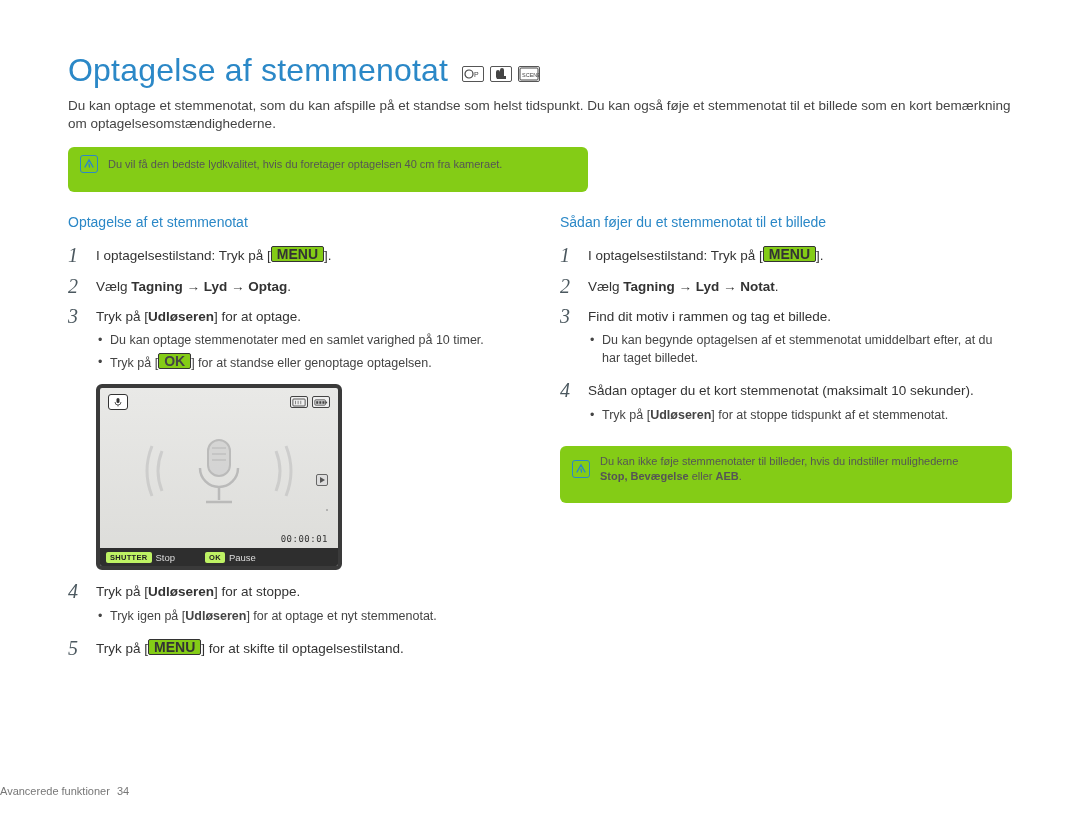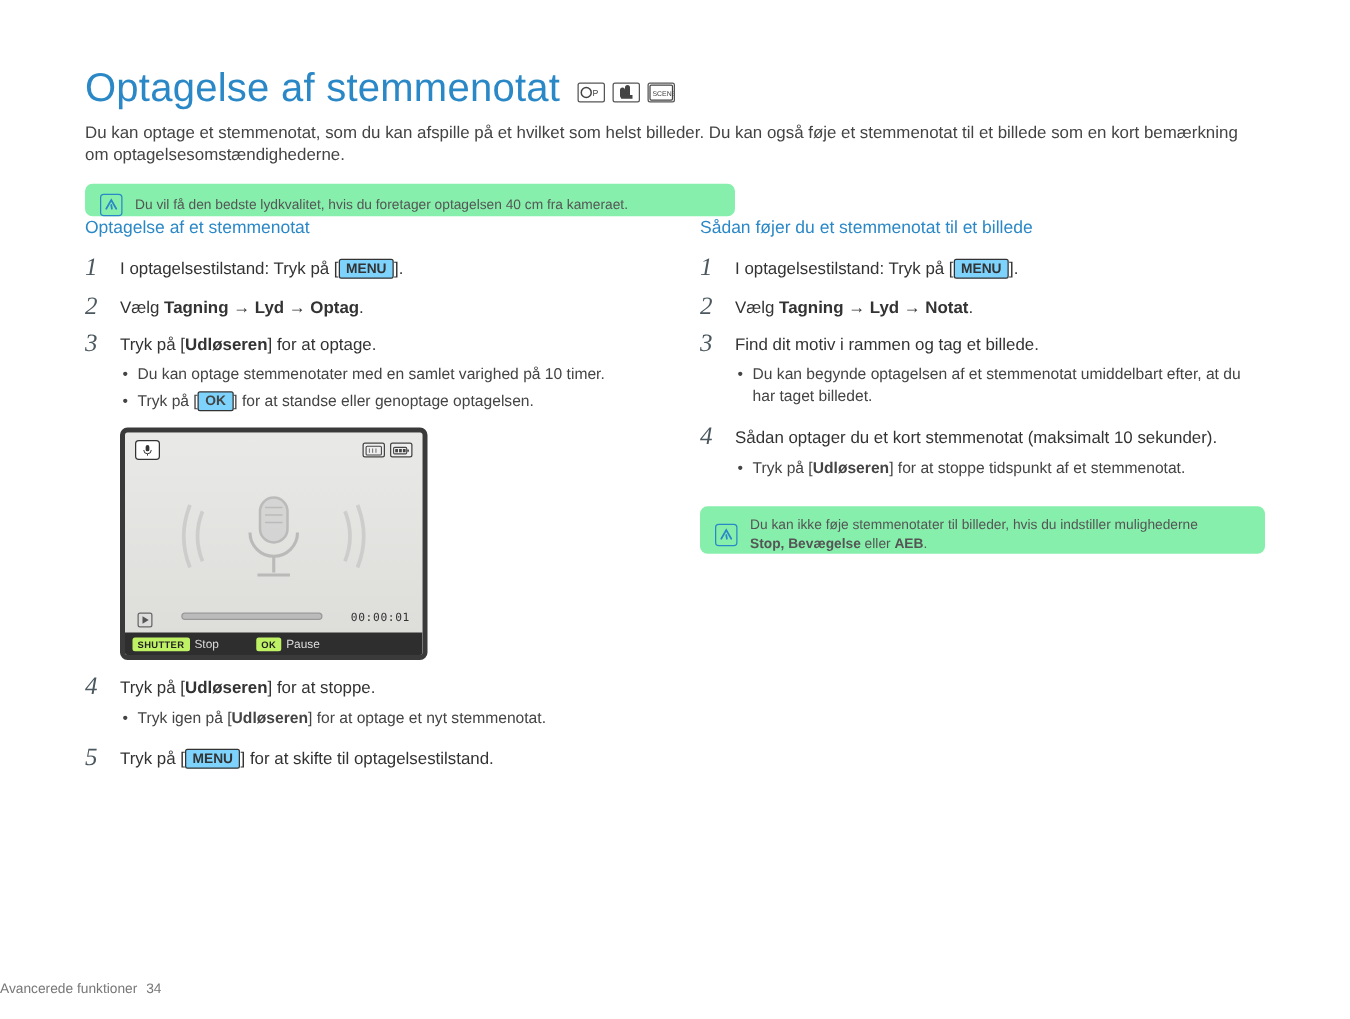--- a/index.html
+++ b/index.html
@@ -3,44 +3,44 @@
 <meta charset="utf-8">
 <style>
   * { box-sizing: border-box; margin: 0; padding: 0; }
   html, body { width: 1080px; height: 815px; background: #ffffff; font-family: Arial, Helvetica, sans-serif; color: #333; }
   .page { padding: 52px 68px 0 68px; position: relative; height: 100%; }
   .title-row { display: flex; align-items: baseline; gap: 14px; margin-bottom: 8px; }
   .title { font-size: 32px; color: #2b88c7; font-weight: 400; letter-spacing: 0.2px; }
   .title-icons { display: flex; gap: 6px; align-items: center; }
   .mode-icon { display: inline-flex; align-items: center; justify-content: center; width: 22px; height: 16px; border: 1px solid #555; border-radius: 2px; font-size: 8px; color: #444; background: #fff; }
   .intro { font-size: 13.5px; line-height: 1.35; color: #444; margin-bottom: 14px; }
-  .note-box { background: #86efac; border-radius: 6px; padding: 8px 14px 0 12px; display: flex; align-items: center; gap: 10px; width: 520px; }
+  .note-box { background: #84cc16; border-radius: 6px; padding: 8px 14px 19px 12px; display: flex; align-items: center; gap: 10px; margin-bottom: 22px; width: 520px; }
   .note-box.wide { width: 100%; }
   .note-icon { width: 18px; height: 18px; border: 1.5px solid #2b88c7; border-radius: 3px; display: flex; align-items: center; justify-content: center; }
   .note-icon svg { width: 12px; height: 12px; }
   .note-text { font-size: 11px; color: #555; line-height: 1.35; }
   .columns { display: flex; gap: 40px; }
   .col { flex: 1 1 0; }
   .section-heading { font-size: 14px; color: #2b88c7; font-weight: 400; margin-bottom: 14px; }
   .step { display: flex; gap: 10px; margin-bottom: 8px; }
   .step-num { font-style: italic; font-size: 20px; color: #4b585f; width: 18px; flex-shrink: 0; line-height: 1.1; font-family: Georgia, 'Times New Roman', serif; }
   .step-body { font-size: 13.5px; color: #333; line-height: 1.5; flex: 1; padding-top: 2px; }
   .bold { font-weight: 700; }
-  .key { display: inline-block; border: 1px solid #333; border-radius: 2px; padding: 0 5px; font-size: 11px; font-weight: 700; line-height: 14px; vertical-align: 1px; background: #7dd3fc; }
+  .key { display: inline-block; border: 1px solid #333; border-radius: 2px; padding: 0 5px; font-size: 14px; font-weight: 700; line-height: 14px; vertical-align: 1px; background: #84cc16; }
   .bullets { list-style: none; margin: 4px 0 4px 0; }
   .bullets li { position: relative; padding-left: 14px; font-size: 12.5px; color: #444; line-height: 1.45; margin-bottom: 4px; }
   .bullets li::before { content: "•"; position: absolute; left: 2px; top: 0; color: #444; }
   .screen { width: 246px; height: 186px; border: 4px solid #3a3a3a; border-radius: 6px; background: linear-gradient(#e9e9e7, #dcdcd9); margin: 6px 0 10px 28px; position: relative; overflow: hidden; }
   .screen-top { position: absolute; top: 6px; left: 8px; right: 8px; display: flex; justify-content: space-between; align-items: center; }
   .rec-ind { width: 20px; height: 16px; border: 1px solid #333; border-radius: 3px; display: flex; align-items: center; justify-content: center; background: #fff; }
   .rec-ind svg { width: 10px; height: 10px; }
   .top-right { display: flex; gap: 4px; align-items: center; }
   .badge { width: 18px; height: 12px; border: 1px solid #444; border-radius: 2px; font-size: 7px; display: flex; align-items: center; justify-content: center; background: #efefef; color: #333; }
   .mic-area { position: absolute; top: 30px; left: 0; right: 0; bottom: 42px; display: flex; align-items: center; justify-content: center; }
-  .progress-row { position: absolute; bottom: 22px; left: 10px; right: 10px; display: flex; align-items: flex-start; gap: 23px; }
+  .progress-row { position: absolute; bottom: 22px; left: 10px; right: 10px; display: flex; align-items: flex-end; gap: 23px; flex-direction: column; }
   .play-btn { width: 12px; height: 12px; border: 1px solid #666; border-radius: 2px; display: flex; align-items: center; justify-content: center; background: #ddd; }
   .play-btn::before { content: ""; border-left: 5px solid #555; border-top: 3px solid transparent; border-bottom: 3px solid transparent; }
   .bar { flex: 1; height: 6px; background: #bbb; border-radius: 3px; border: 1px solid #999; }
   .timer { font-size: 9px; font-family: monospace; color: #333; letter-spacing: 0.5px; }
   .bottom-bar { position: absolute; bottom: 0; left: 0; right: 0; height: 18px; background: #2e2e2e; display: flex; align-items: center; padding: 0 6px; gap: 30px; }
   .bb-item { display: flex; align-items: center; gap: 4px; }
   .bb-label { background: #bef264; color: #222; font-size: 7.5px; font-weight: 700; padding: 1px 4px; border-radius: 2px; letter-spacing: 0.3px; }
   .bb-text { color: #ddd; font-size: 9.5px; }
   .footer { position: absolute; bottom: 18px; left: 0; right: 0; font-size: 11px; color: #777; }
   .footer .pg { margin-left: 4px; }
@@ -66,21 +66,21 @@
         </span>
       <span class="mode-icon">
           <svg viewBox="0 0 20 14">
             <rect x="1" y="1" width="18" height="12" rx="1" fill="none" stroke="#444" stroke-width="1"></rect>
             <text x="3" y="10" font-size="5.5" fill="#444">SCENE</text>
           </svg>
         </span>
     </div>
   </div>
 
-  <p class="intro">Du kan optage et stemmenotat, som du kan afspille på et hvilket som helst billeder. Du kan også føje et stemmenotat til et billede som en kort bemærkning om optagelsesomstændighederne.</p>
+  <p class="intro">Du kan optage et stemmenotat, som du kan afspille på et standse som helst tidspunkt. Du kan også føje et stemmenotat til et billede som en kort bemærkning om optagelsesomstændighederne.</p>
 
   <div class="note-box">
     <span class="note-icon">
       <svg viewBox="0 0 12 12">
           <path d="M2 9 L6 2 L10 9 M6 6 L6.5 9" stroke="#2b88c7" stroke-width="1.4" fill="none" stroke-linecap="round"></path>
         </svg>
     </span>
     <span class="note-text">Du vil få den bedste lydkvalitet, hvis du foretager optagelsen 40 cm fra kameraet.</span>
   </div>
 

